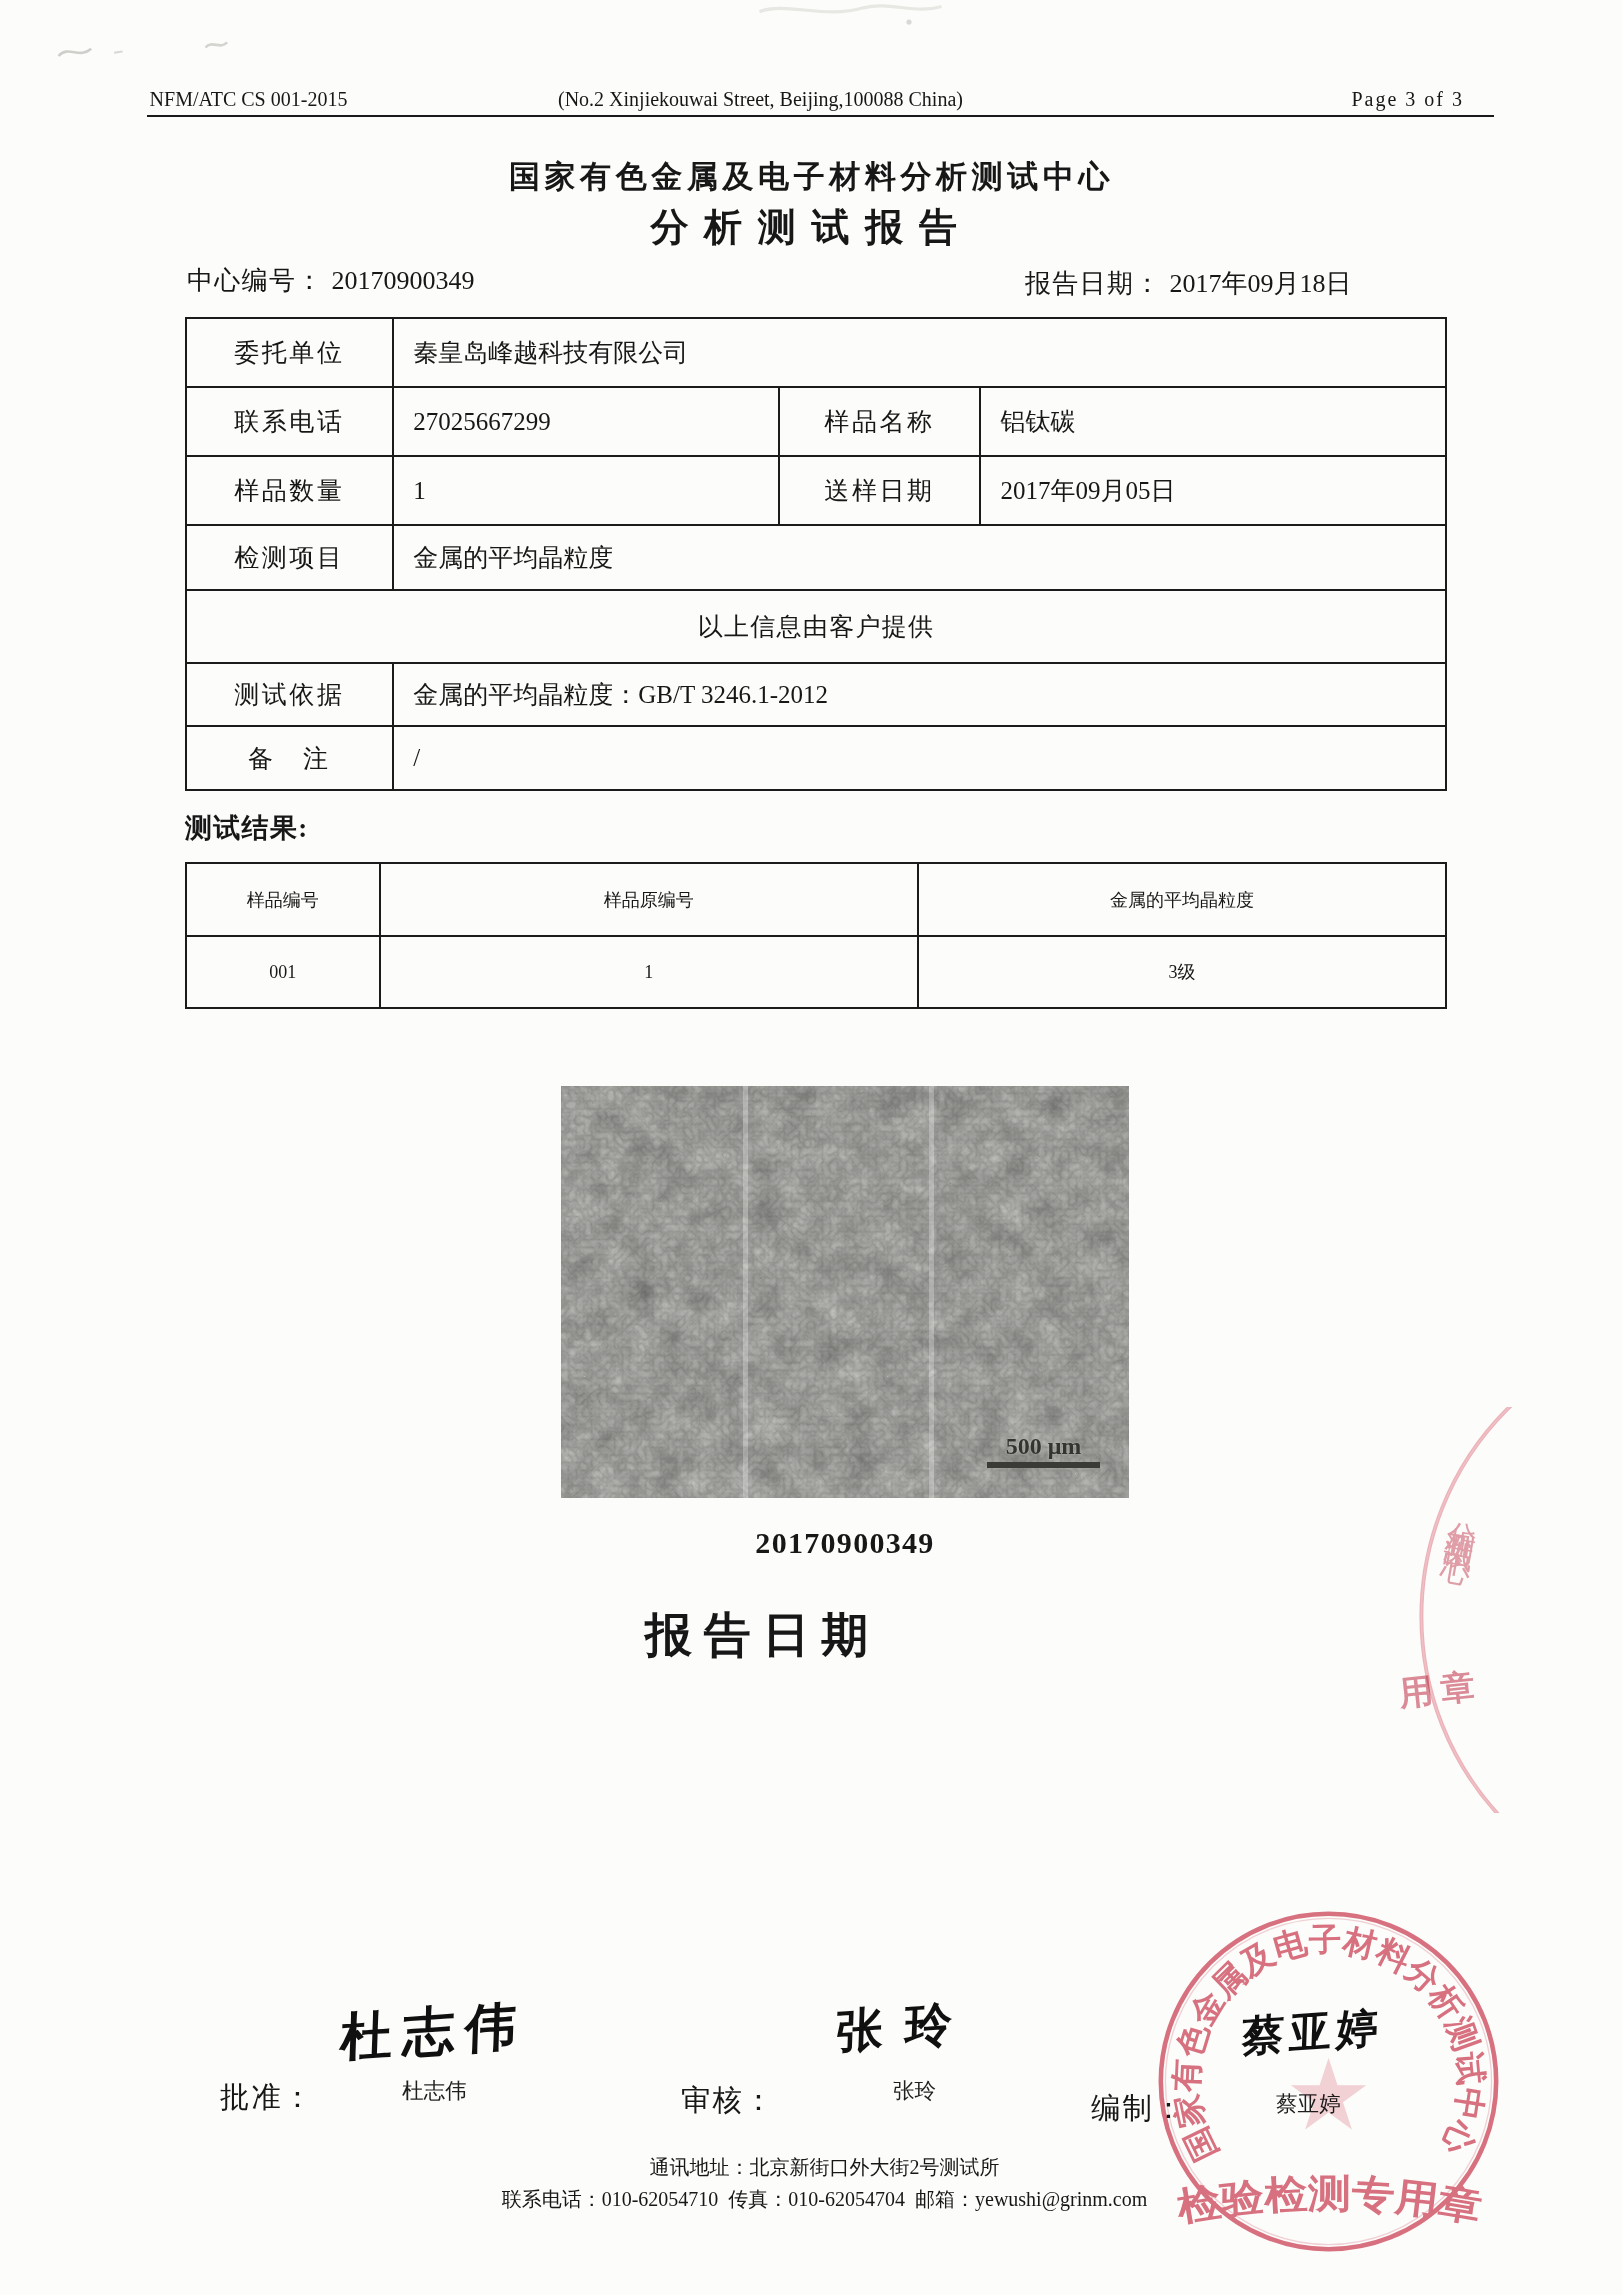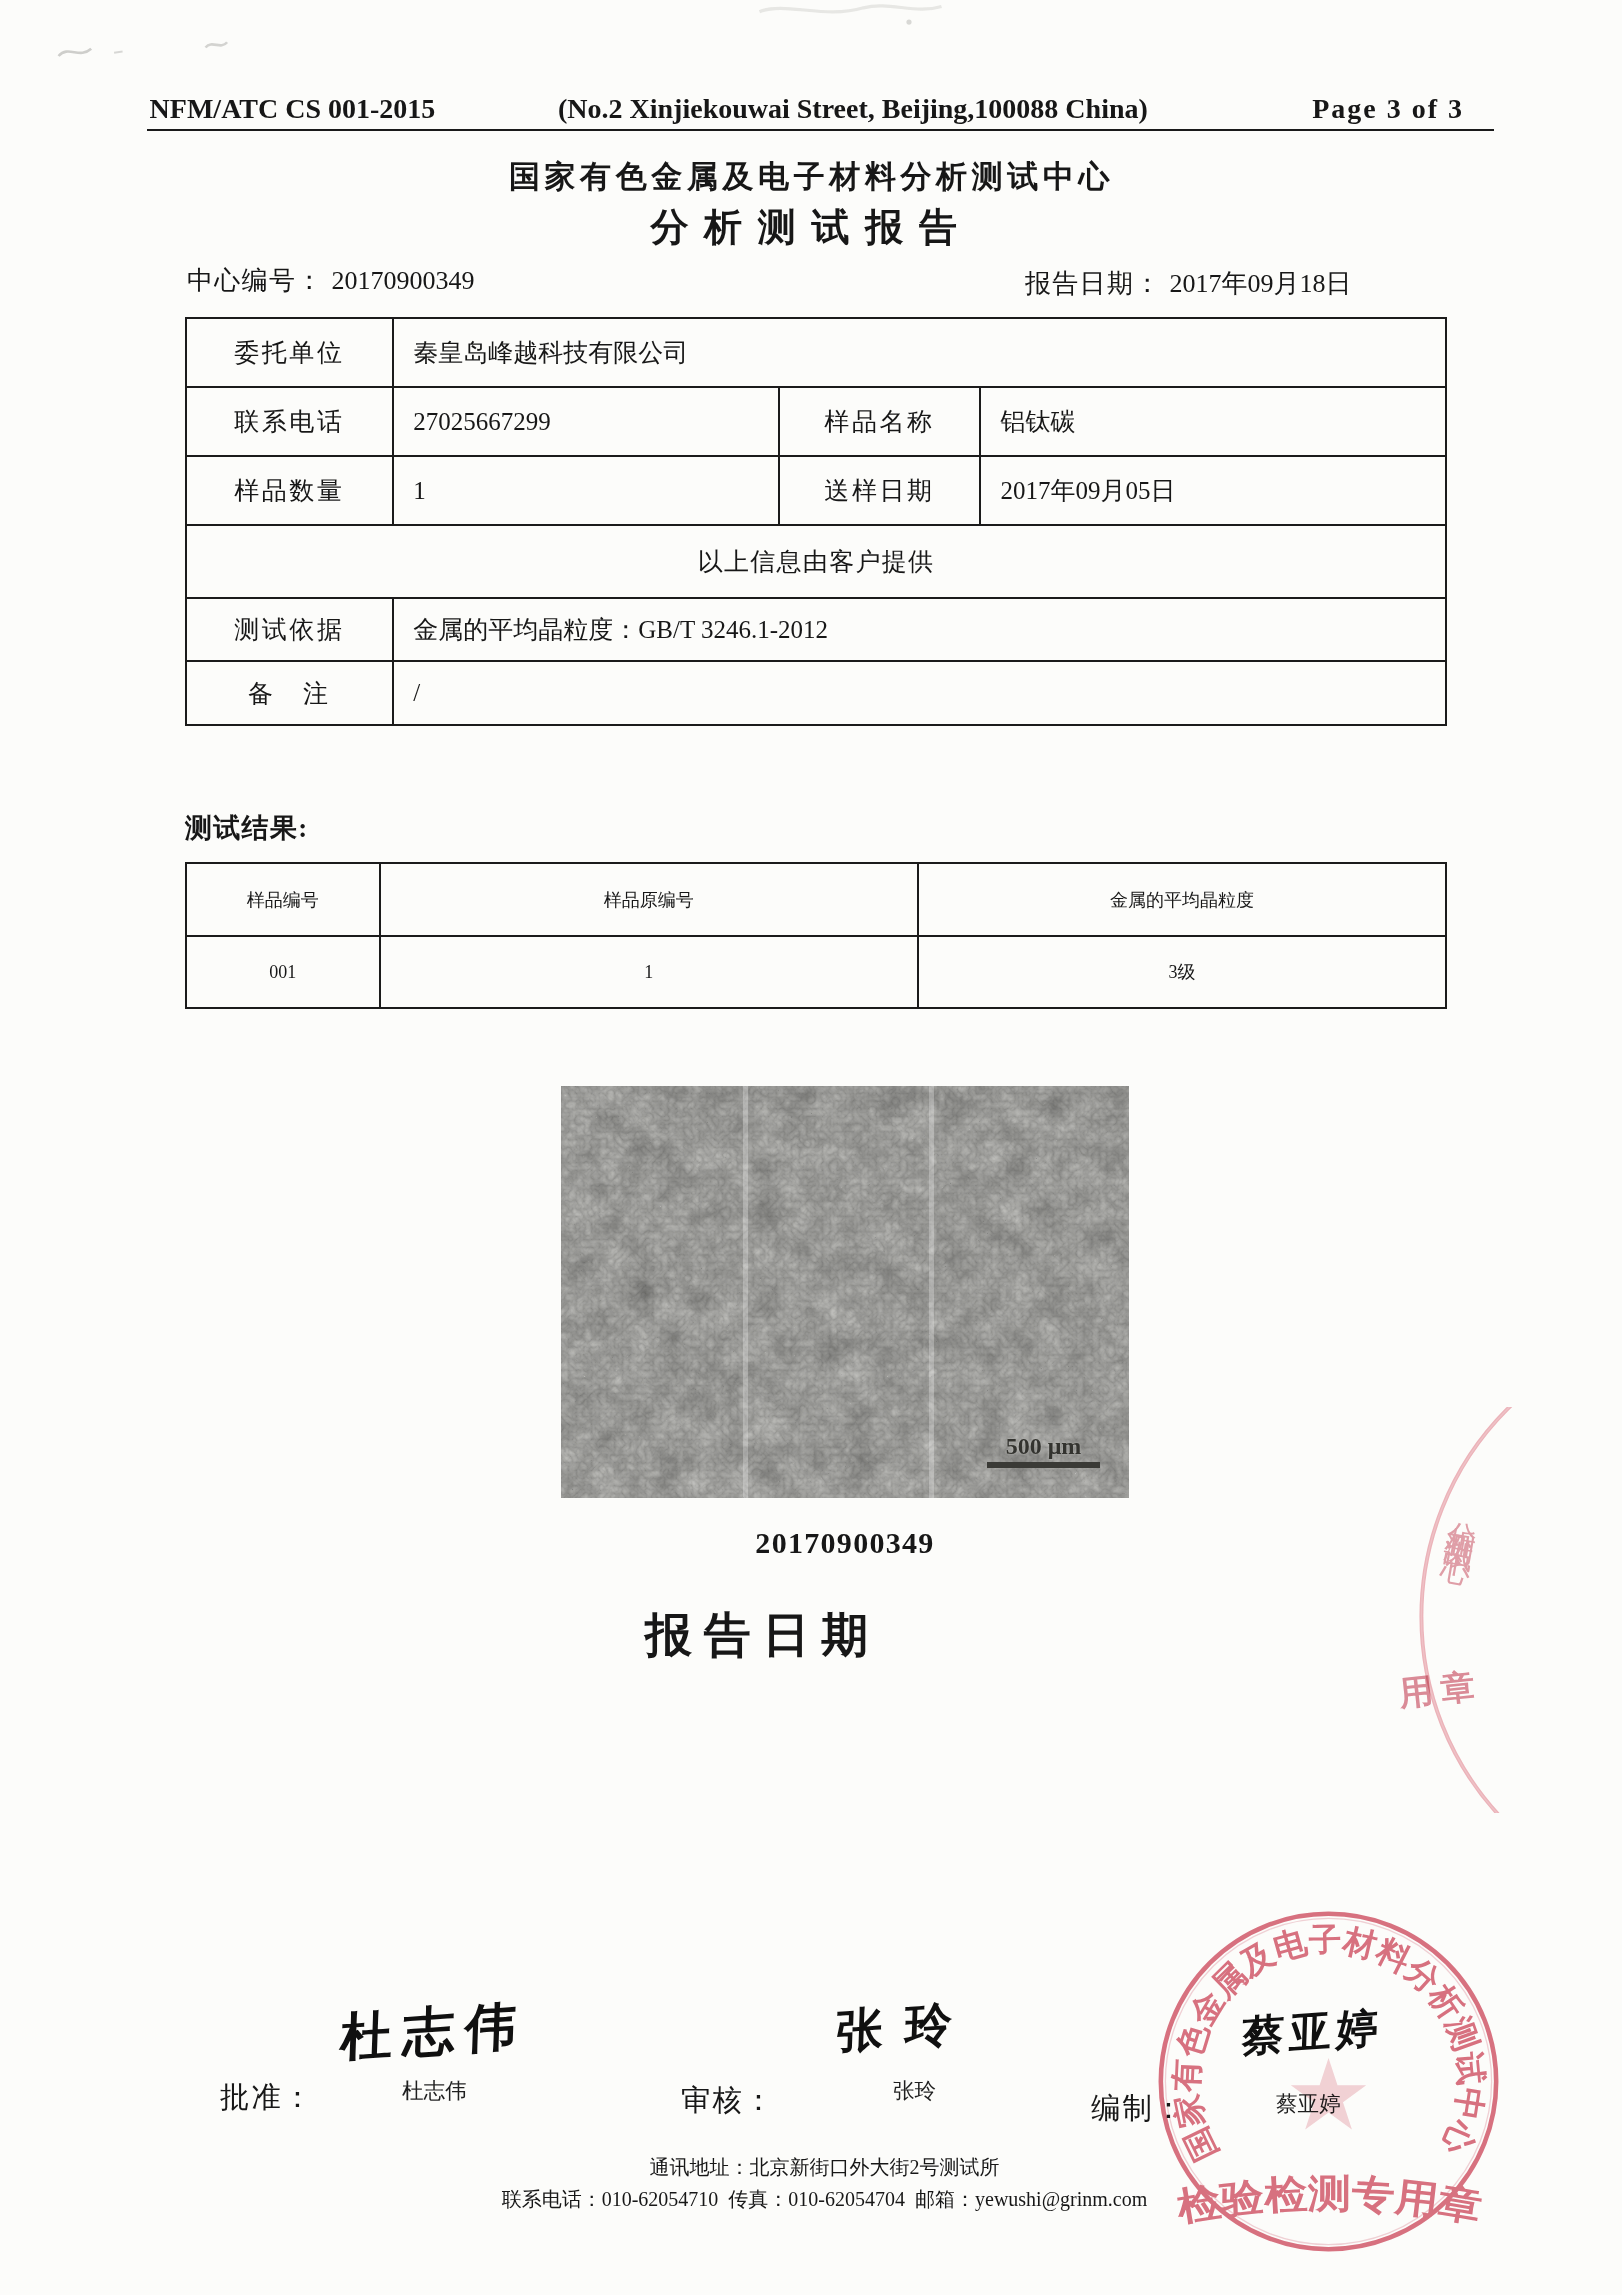--- a/index.html
+++ b/index.html
@@ -2,22 +2,22 @@
 <html style="font-size:10.5px"><head>
 <meta charset="utf-8">
 <style>
   html,body{margin:0;padding:0;background:#e8e8e8;}
   .page{
     position:relative;width:1623px;height:2295px;margin:0 auto;
     background:#fcfcfa;overflow:hidden;
     font-family:"Liberation Serif","DejaVu Serif",serif;color:#171717;
   }
   
-  .hdr{position:absolute;top:96px;left:147px;width:1347px;height:33px;
-       border-bottom:2.6px solid #1a1a1a;font-size:28px;font-weight:bold;}
+  .hdr{position:absolute;top:82px;left:147px;width:1347px;height:33px;
+       border-bottom:2.6px solid #1a1a1a;font-size:20px;}
   .hdr .doc{position:absolute;left:2.6px;bottom:3.9px;}
   .hdr .addr{position:absolute;left:411px;bottom:3.9px;}
   .hdr .pg{position:absolute;right:30px;bottom:3.9px;letter-spacing:2px;}
   
   .t1{position:absolute;top:156px;left:0;width:1623px;text-align:center;
       font-size:31px;font-weight:700;letter-spacing:4.6px;}
   .t2{position:absolute;top:202px;left:0;width:1623px;text-align:center;
       font-size:38px;font-weight:700;letter-spacing:15.7px;}
   
   .meta{position:absolute;top:263px;left:0;width:1623px;font-size:26px;}
@@ -119,20 +119,24 @@
       <td class="lab">联系电话</td>
       <td class="val">27025667299</td>
       <td class="lab">样品名称</td>
       <td class="val">铝钛碳</td>
     </tr>
     <tr style="height:69px">
       <td class="lab">样品数量</td>
       <td class="val">1</td>
       <td class="lab">送样日期</td>
       <td class="val">2017年09月05日</td>
+    </tr>
+    <tr style="height:65px">
+      <td class="lab">检测项目</td>
+      <td class="val" colspan="3">金属的平均晶粒度</td>
     </tr>
     <tr style="height:73px">
       <td class="note" colspan="4">以上信息由客户提供</td>
     </tr>
     <tr style="height:63px">
       <td class="lab">测试依据</td>
       <td class="val" colspan="3">金属的平均晶粒度：GB/T 3246.1-2012</td>
     </tr>
     <tr style="height:64px">
       <td class="lab">备　注</td>

